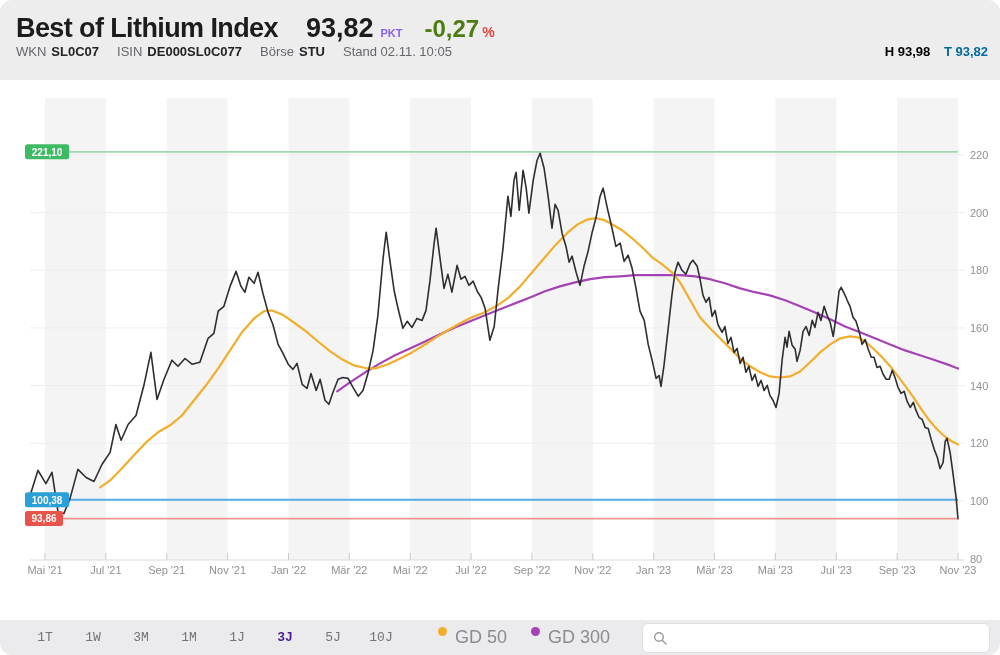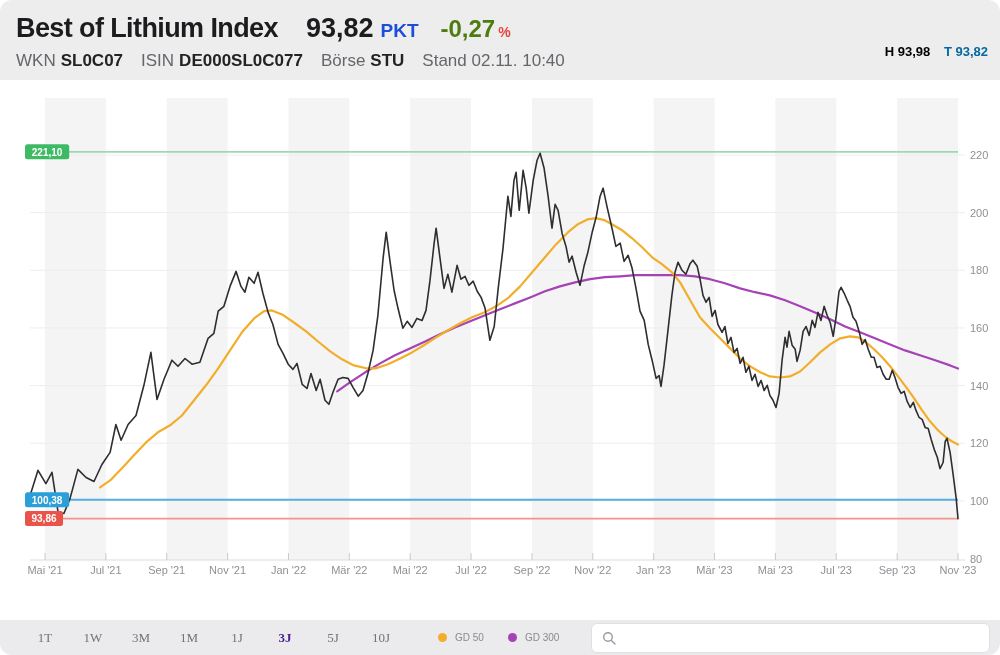--- a/index.html
+++ b/index.html
@@ -3,36 +3,36 @@
 <meta charset="utf-8">
 <style>
   html,body{margin:0;padding:0;background:#fff;}
   body{font-family:"Liberation Sans",sans-serif;}
   .app{position:relative;width:1000px;height:655px;border-radius:12px;overflow:hidden;background:#fff;}
   
   .hdr{height:80px;background:#ededee;box-sizing:border-box;padding:13px 16px 4px;position:relative;}
   .hdr-line1{display:flex;align-items:baseline;}
   .title{font-size:27px;font-weight:700;color:#1c1c1e;letter-spacing:-0.6px;}
   .price{font-size:27px;font-weight:700;color:#1c1c1e;margin-left:28px;}
-  .unit{font-size:19px;font-weight:600;color:#1d4ed8;margin-left:7px;}
+  .unit{font-size:11px;font-weight:600;color:#8b5cf6;margin-left:7px;}
   .chg{font-size:24px;font-weight:700;color:#4d7c0f;margin-left:22px;}
   .pct{font-size:14px;font-weight:700;color:#e8453f;margin-left:3px;}
-  .hdr-line2{margin-top:7px;display:flex;gap:18px;font-size:17px;color:#65656b;align-items:baseline;}
+  .hdr-line2{margin-top:0;display:flex;gap:18px;font-size:13px;color:#65656b;align-items:baseline;}
   .pair .v{font-weight:700;color:#232326;margin-left:5px;}
   .ht{position:absolute;right:12px;top:44px;font-size:13px;font-weight:700;}
   .ht .h{color:#000000;}
   .ht .l{color:#0369a1;margin-left:10px;}
   
   .chart{position:relative;height:540px;background:#fff;}
   .chart svg{display:block;}
   
   .ftr{height:35px;background:#ebebed;display:flex;align-items:center;box-sizing:border-box;padding:0 10px 0 30px;}
-  .period{font-size:13px;color:#73737a;width:30px;text-align:center;margin-right:18px;cursor:pointer;background:none;border:none;padding:0;font-family:Liberation Serif, serif;}
+  .period{font-size:13px;color:#73737a;width:30px;text-align:center;margin-right:18px;cursor:pointer;background:none;border:none;padding:0;font-family:Liberation Mono, monospace;}
   .period.active{color:#4c1d95;font-weight:700;}
-  .legend-item{display:flex;align-items:center;margin-left:24px;font-size:10px;color:#8a8a90;cursor:pointer;white-space:nowrap;}
+  .legend-item{display:flex;align-items:flex-start;margin-left:24px;font-size:18px;color:#8a8a90;cursor:pointer;white-space:nowrap;}
   .legend-dot{width:9px;height:9px;border-radius:50%;margin-right:8px;flex:0 0 auto;}
   .search{flex:1;margin-left:32px;margin-right:0;height:30px;background:#fff;border:1px solid #e0e0e4;border-radius:6px;display:flex;align-items:center;padding:0 10px;box-sizing:border-box;}
   .search svg{flex:0 0 auto;margin-right:8px;}
   .search input{border:none;outline:none;flex:1;font-size:14px;color:#333;background:transparent;font-family:inherit;}
   .search input::placeholder{color:#b7b7bd;}
 </style>
 </head>
 <body>
 
 <div class="app">
@@ -42,21 +42,21 @@
       <span class="title">Best of Lithium Index</span>
       <span class="price">93,82</span>
       <span class="unit">PKT</span>
       <span class="chg">-0,27</span>
       <span class="pct">%</span>
     </div>
     <div class="hdr-line2">
       <span class="pair"><span>WKN</span><span class="v">SL0C07</span></span>
       <span class="pair"><span>ISIN</span><span class="v">DE000SL0C077</span></span>
       <span class="pair"><span>Börse</span><span class="v">STU</span></span>
-      <span>Stand 02.11. 10:40</span>
+      <span>Stand 02.11. 10:05</span>
     </div>
     <div class="ht">
       <span class="h"><span>H</span> <span>93,98</span></span>
       <span class="l"><span>T</span> <span>93,82</span></span>
     </div>
   </div>
 
   <div class="chart" id="chart">
       <svg width="1000" height="540" viewBox="0 0 1000 540">
         <rect x="45" y="18" width="60.8666" height="462" fill="#f4f4f5"></rect>

